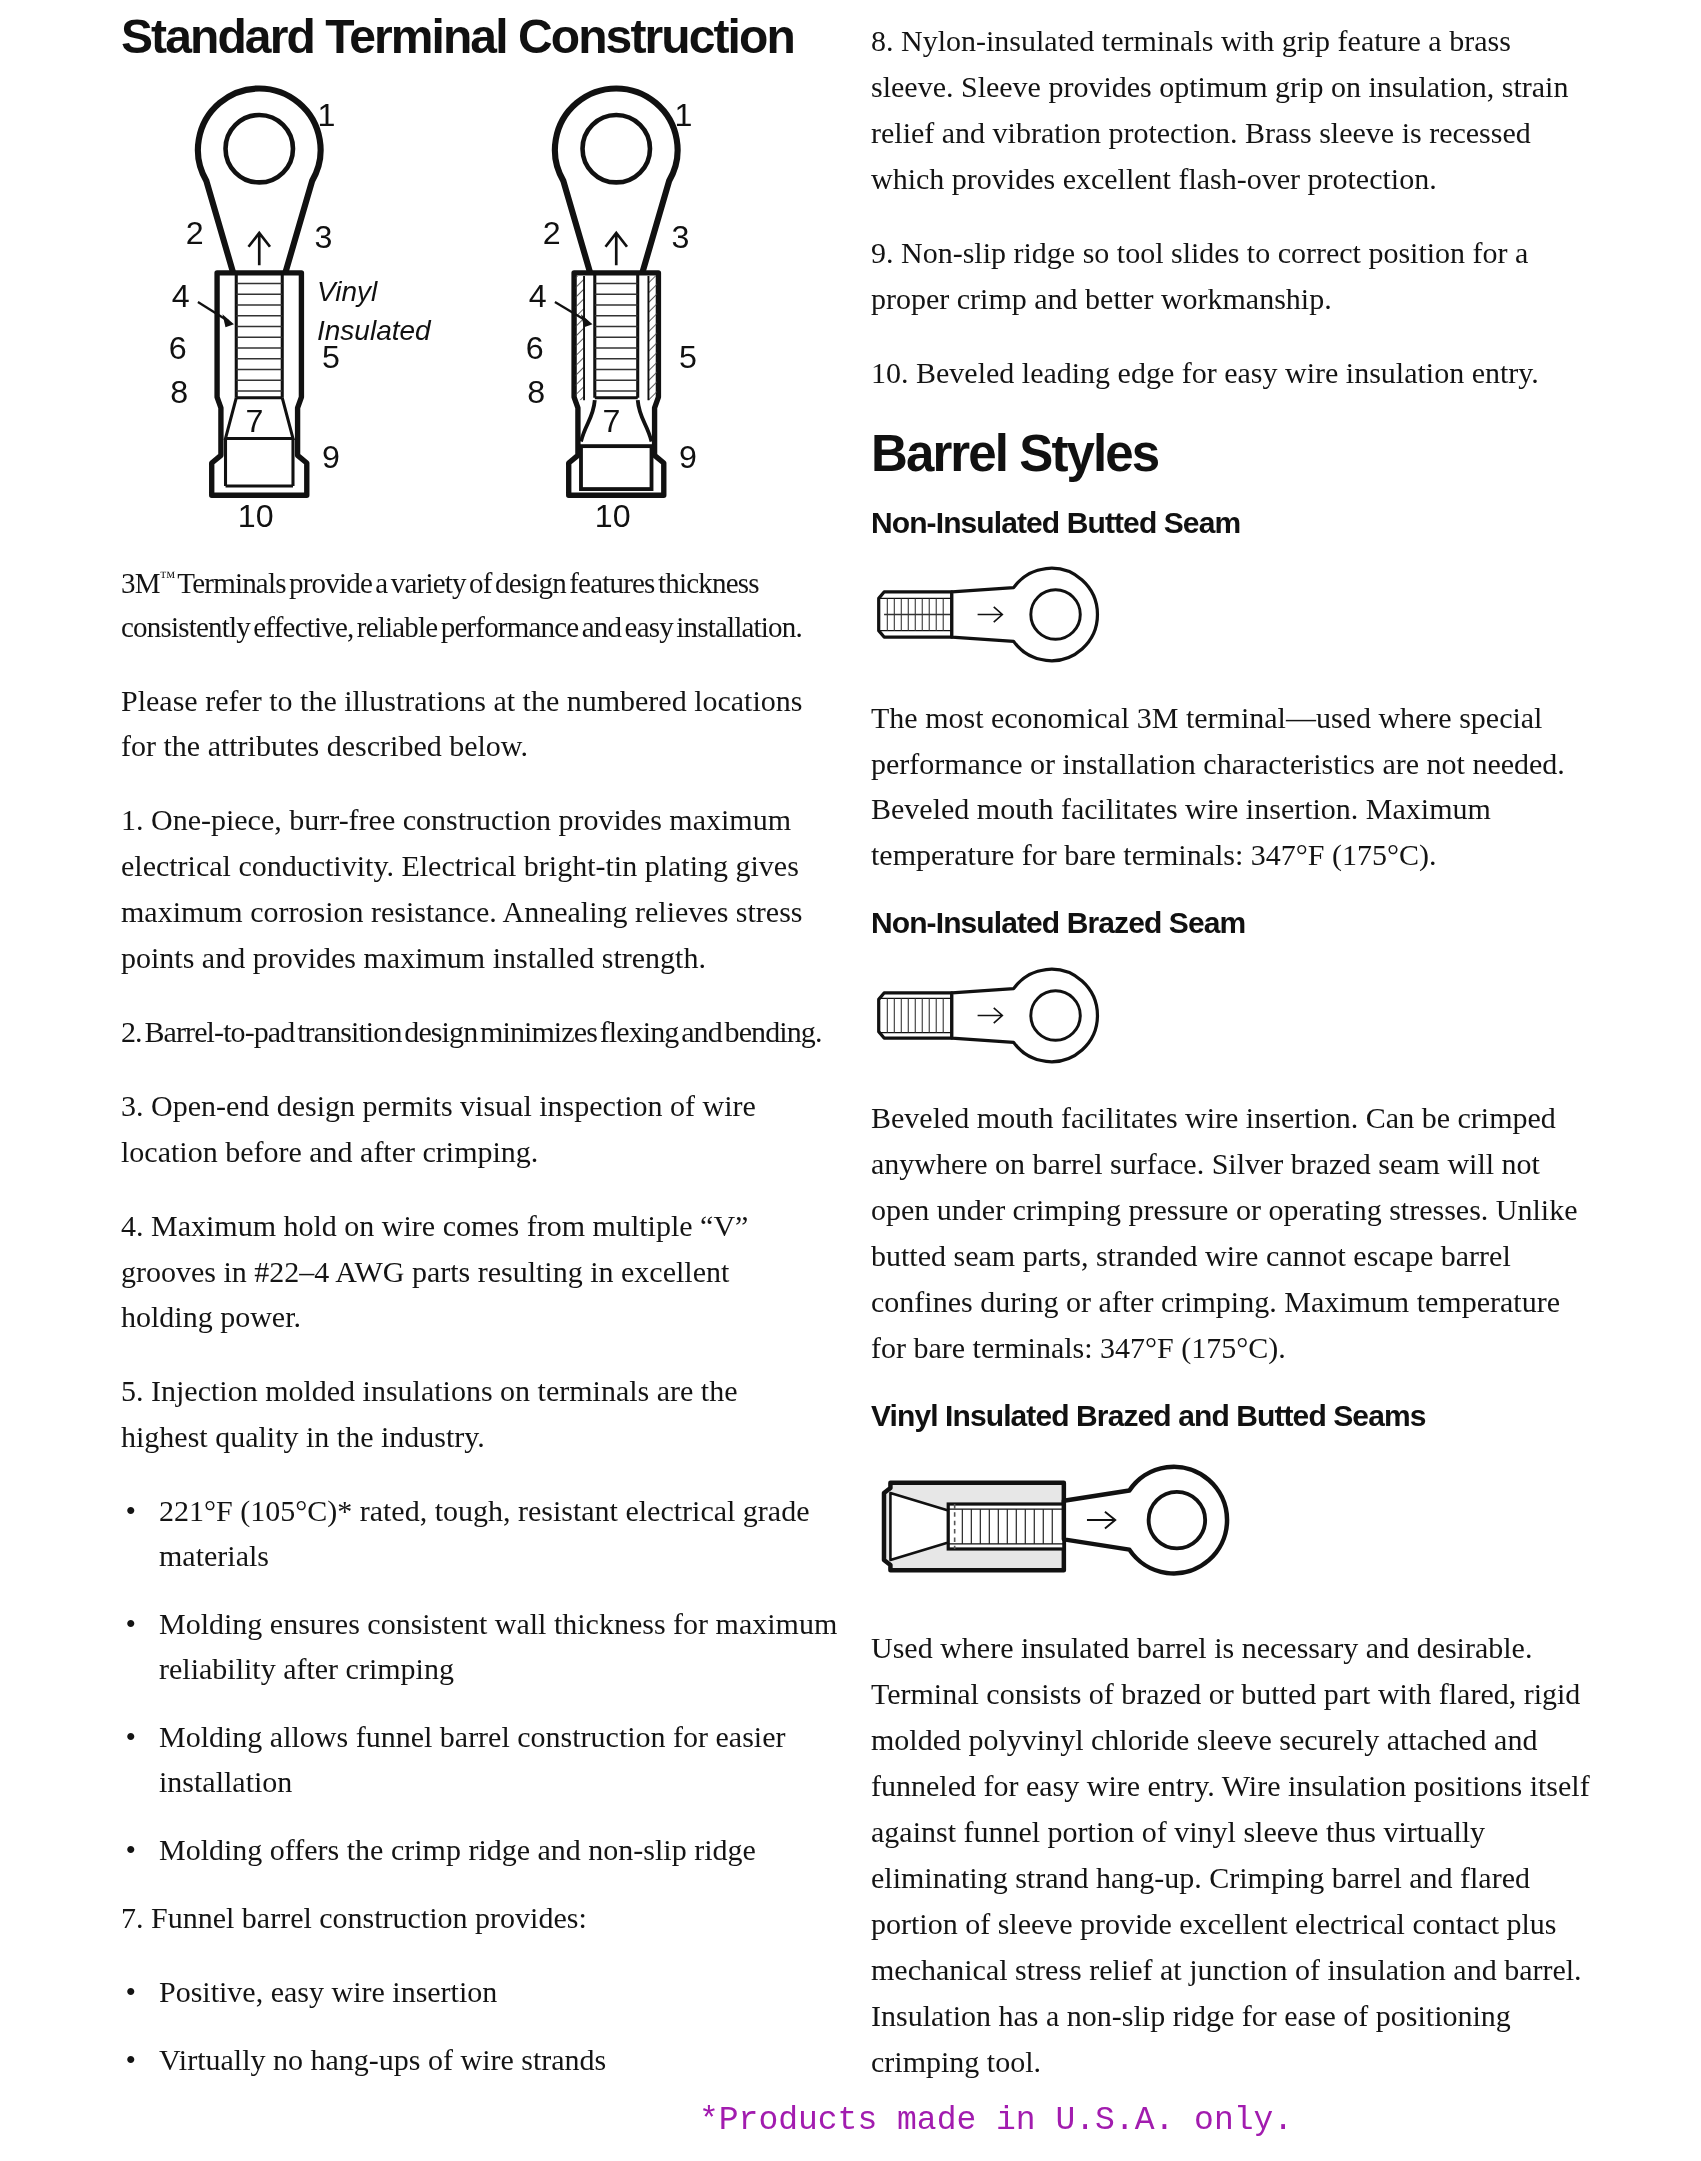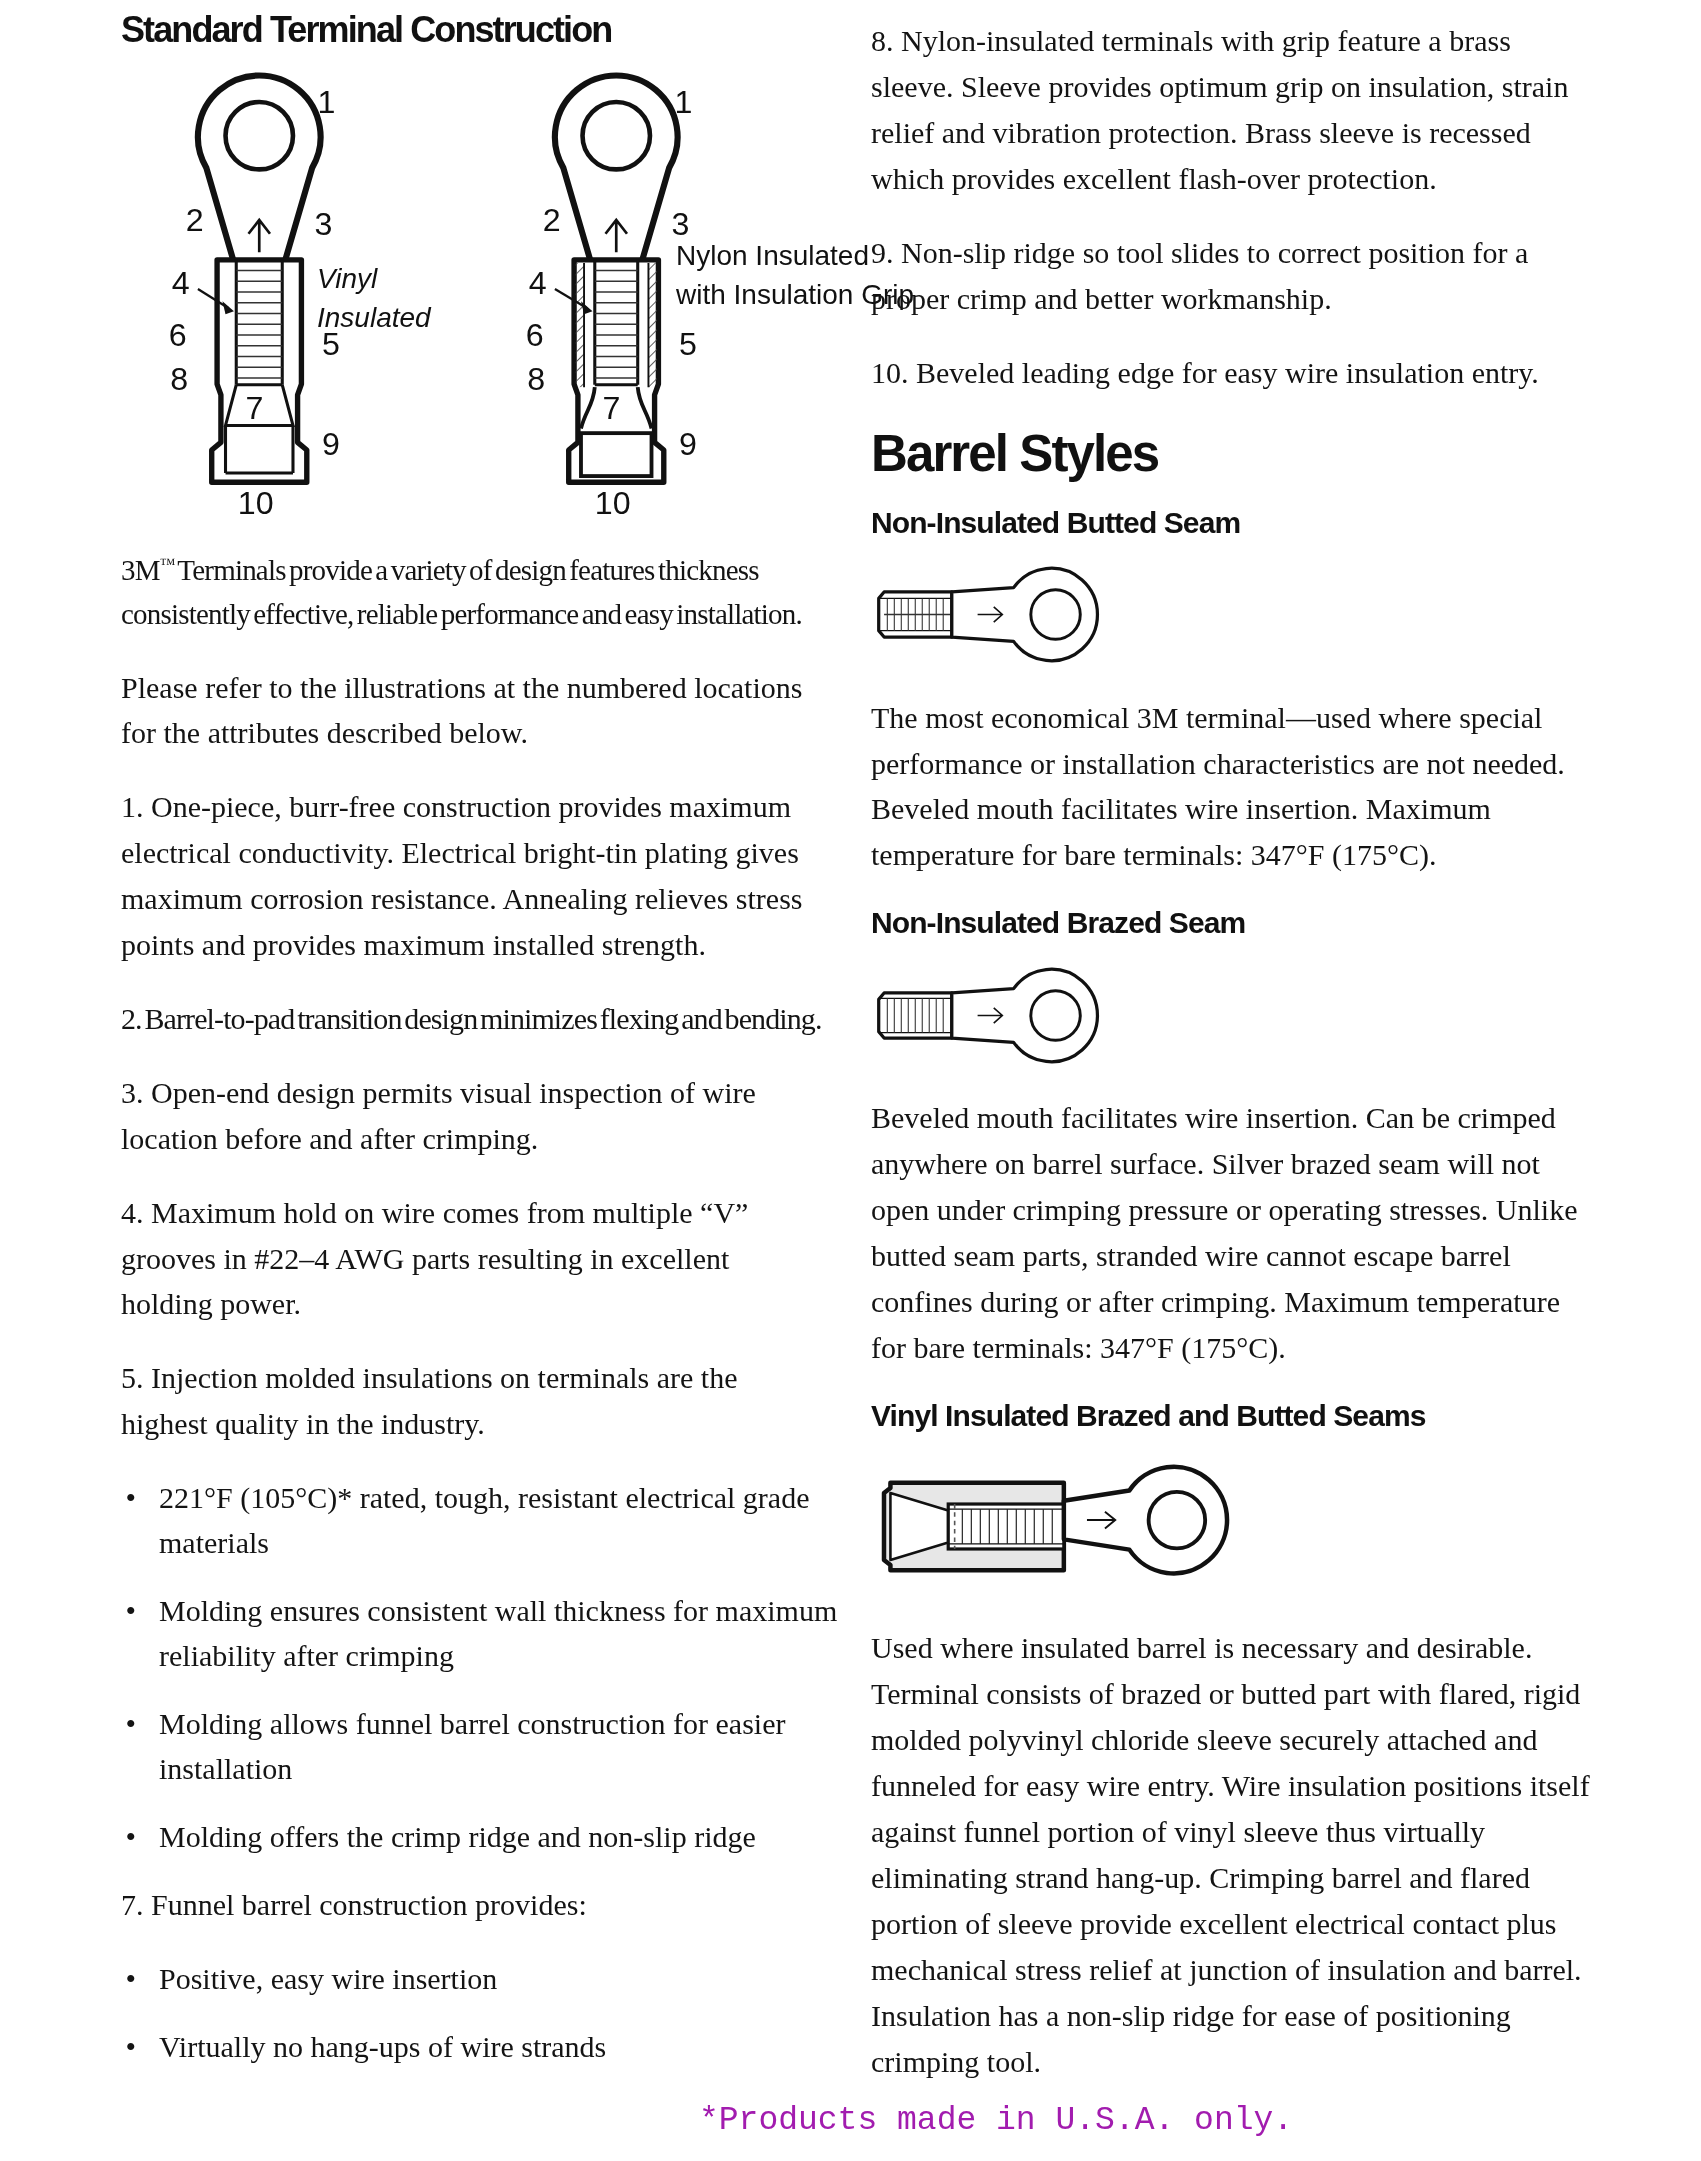--- a/index.html
+++ b/index.html
@@ -3,21 +3,21 @@
 <meta charset="utf-8">
 <style>
   html,body{margin:0;padding:0;background:#fff;}
   .page{position:relative;width:1701px;height:2161px;background:#ffffff;overflow:hidden;
         color:#141414;font-family:"Liberation Serif",serif;}
   
   .col-left{position:absolute;left:121px;top:6.1px;width:721px;}
   .col-right{position:absolute;left:871px;top:18.4px;width:736px;}
   
   h1,h2,h3{font-family:"Liberation Sans",sans-serif;font-weight:bold;color:#111;margin:0;}
-  h1{font-size:36px;letter-spacing:-1.9px;margin:3.1px 0 7.7px 0;}
+  h1{font-size:48px;letter-spacing:-1.9px;margin:3.1px 0 7.7px 0;}
   h2{font-size:51px;letter-spacing:-1.9px;margin:20px 0 10.7px 0;}
   h3{font-size:30px;letter-spacing:-0.9px;margin:23px 0 10.7px 0;}
   
   p.body{font-size:30px;line-height:1.53;margin:0 15px 28px 0;}
   p.body.tight{letter-spacing:-0.9px;word-spacing:-3.8px;}
   p.body.intro{font-size:29px;letter-spacing:-0.8px;word-spacing:-3.1px;}
   .tm{font-size:55%;vertical-align:super;line-height:0;}
   
   .bullet{position:relative;font-size:30px;line-height:1.5;padding-left:38px;margin:0 0 23px 0;}
   .bullet .dot{position:absolute;left:4.6px;top:0;}
@@ -113,24 +113,20 @@
           <text x="84" y="224">2</text>
           <text x="252" y="230">3</text>
           <text x="66" y="306">4</text>
           <text x="262" y="386">5</text>
           <text x="62" y="374">6</text>
           <text x="162" y="470">7</text>
           <text x="64" y="432">8</text>
           <text x="262" y="516">9</text>
           <text x="152" y="594">10</text>
         </svg>
-        <div class="d-label">
-          <div>Nylon Insulated</div>
-          <div>with Insulation Grip</div>
-        </div>
       </div>
     </div>
 
     <p class="body intro"><span>3M</span><span class="tm">™</span><span> Terminals provide a variety of design features thickness consistently effective, reliable performance and easy installation.</span></p>
 
     <p class="body">Please refer to the illustrations at the numbered locations for the attributes described below.</p>
     <p class="body">1. One-piece, burr-free construction provides maximum electrical conductivity. Electrical bright-tin plating gives maximum corrosion resistance. Annealing relieves stress points and provides maximum installed strength.</p>
     <p class="body tight">2. Barrel-to-pad transition design minimizes flexing and bending.</p>
     <p class="body">3. Open-end design permits visual inspection of wire location before and after crimping.</p>
     <p class="body">4. Maximum hold on wire comes from multiple “V” grooves in #22–4 AWG parts resulting in excellent holding power.</p>

